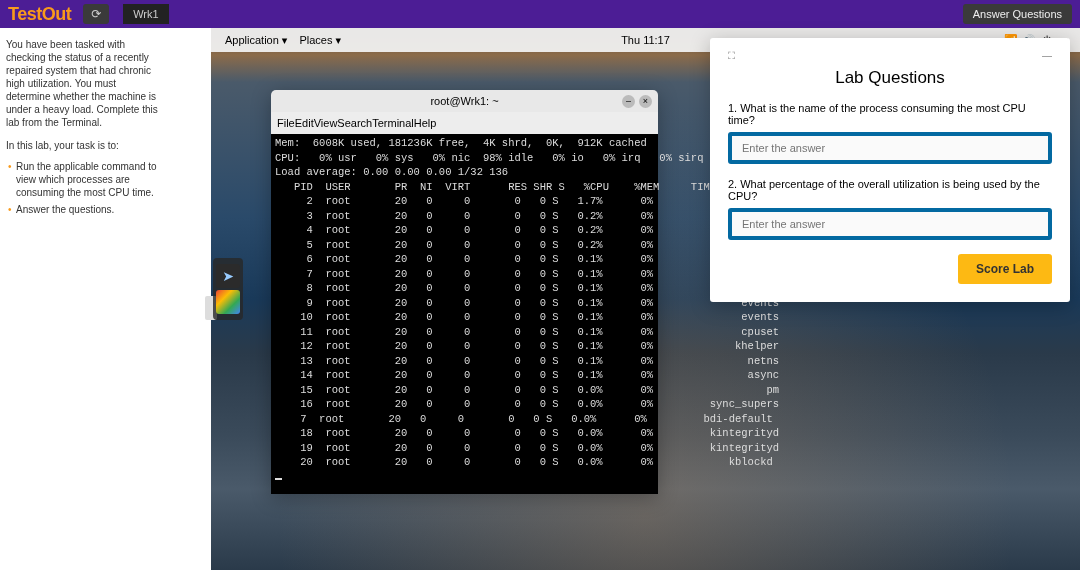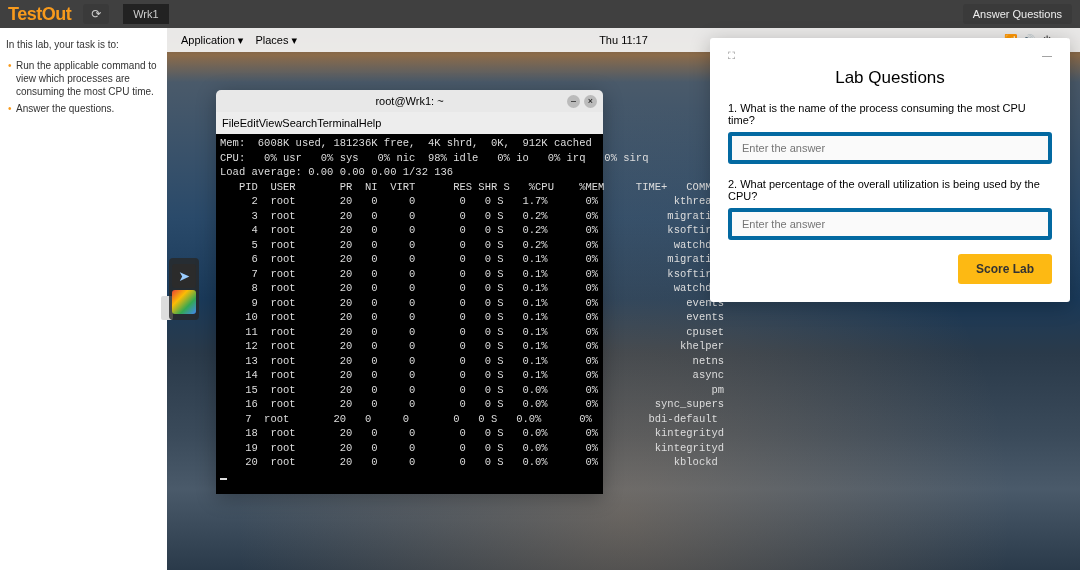--- a/index.html
+++ b/index.html
@@ -1,46 +1,46 @@
 <!DOCTYPE html>
 <html><head>
 <meta charset="utf-8">
 <style>
 * { margin: 0; padding: 0; box-sizing: border-box; }
 body { width: 1080px; height: 570px; font-family: Arial, sans-serif; overflow: hidden; position: relative; }
 
-.top-bar { height: 28px; background: #404040; display: flex; align-items: center; padding: 0 8px; color: #ccc; font-size: 12px; }
+.top-bar { height: 28px; background: #4c1d95; display: flex; align-items: center; padding: 0 8px; color: #ccc; font-size: 12px; }
 .logo { color: #f89a1c; font-weight: bold; font-size: 18px; letter-spacing: -0.5px; }
 .refresh-btn { margin-left: 12px; background: #3a3a3a; width: 26px; height: 20px; border-radius: 3px; display:flex; align-items:center; justify-content:center; cursor:pointer; }
 .tab { margin-left: 14px; background: #222; padding: 4px 10px; font-size: 11px; color: #ccc; }
 .answer-btn { margin-left: auto; background: #3a3a3a; padding: 4px 10px; border-radius: 3px; font-size: 11px; color: #eee; cursor:pointer; }
 
 .main { display: flex; height: 542px; }
 
 .left-panel { width: 167px; background: #fff; padding: 10px 6px; font-size: 10px; color: #333; line-height: 1.3; }
 .scenario-title { font-size: 18px; font-weight: bold; margin-bottom: 6px; }
 .scenario-text { margin-bottom: 10px; }
 .task-text { margin-bottom: 8px; }
 .task-list { list-style: none; }
 .task-list li { position: relative; padding-left: 10px; margin-bottom: 4px; }
 .task-list li::before { content: "•"; position: absolute; left: 2px; color: #f89a1c; }
 
-.desktop { flex: 1; position: relative; background: linear-gradient(180deg, #5b4a3a 0%, #8b6b4a 5%, #4a5a6a 10%, #2a4a6a 35%, #1a3a5a 50%, #2a3a4a 60%, #3a4a5a 75%, #4a5a6a 85%, #2a3a4a 100%); }
+.desktop { flex: 1; position: relative; background: linear-gradient(180deg, #5b4a3a 0%, #8b6b4a 5%, #4a5a6a 10%, #2a4a6a 35%, #1a3a5a 50%, #2a3a4a 60%, #3a4a5a 75%, #4a5a6a 85%, #2a3a4a 100%); margin-left: 44px; }
 .desktop::before { content:""; position:absolute; inset:0; background: radial-gradient(ellipse at 50% 90%, rgba(200,150,100,0.3), transparent 60%); }
 
 .menubar { height: 24px; background: rgba(240,240,240,0.95); display: flex; align-items: center; font-size: 11px; padding: 0 8px; position: relative; z-index: 2; }
 .menubar-item { padding: 0 6px; cursor:pointer; }
 .menubar-clock { position: absolute; left: 50%; transform: translateX(-50%); }
 .menubar-right { margin-left: auto; display: flex; gap: 4px; align-items:center; }
 .menubar-right span { width: 14px; height: 14px; display:inline-flex; align-items:center; justify-content:center; }
 
 .dock { position: absolute; left: 2px; bottom: 250px; width: 30px; background: rgba(40,40,40,0.8); border-radius: 4px; padding: 4px 2px; z-index:2; }
 .dock-item { width: 24px; height: 24px; margin: 2px auto; border-radius: 3px; display:flex; align-items:center; justify-content:center; font-size: 14px; }
 
-.terminal-window { position: absolute; left: 49px; top: 62px; width: 387px; background: #e8e8e8; border-radius: 5px 5px 0 0; box-shadow: 0 4px 20px rgba(0,0,0,0.3); z-index: 3; }
+.terminal-window { position: absolute; left: 60px; top: 62px; width: 387px; background: #e8e8e8; border-radius: 5px 5px 0 0; box-shadow: 0 4px 20px rgba(0,0,0,0.3); z-index: 3; }
 .term-title { height: 22px; display: flex; align-items: center; justify-content: center; font-size: 11px; position: relative; }
 .term-controls { position: absolute; right: 6px; display:flex; gap:4px; }
 .term-controls span { width: 13px; height: 13px; border-radius: 50%; background: #bbb; display:inline-block; font-size:9px; text-align:center; line-height:13px; cursor:pointer;}
 .term-menu { height: 22px; display: flex; align-items: center; padding: 0 6px; font-size: 11px; background:#ededed; }
 .term-menu span { cursor:pointer; }
 .term-body { background: #000; color: #ddd; font-family: "Courier New", monospace; font-size: 10.5px; line-height: 14.5px; padding: 2px 4px 10px; white-space: pre; }
 .term-cursor { display:inline-block; width:7px; height:2px; background:#ddd; }
 
 .questions-panel { position: absolute; right: 10px; top: 10px; width: 360px; background: #fff; border-radius: 3px; box-shadow: 0 4px 20px rgba(0,0,0,0.25); z-index: 4; padding: 12px 18px 18px; }
 .qp-top { display:flex; justify-content:space-between; margin-bottom:6px; }
@@ -58,20 +58,21 @@
   <span class="logo">TestOut</span>
   <div class="refresh-btn">
     <span>⟳</span>
   </div>
   <div class="tab">Wrk1</div>
   <div class="answer-btn">Answer Questions</div>
 </div>
 
 <div class="main">
   <div class="left-panel">
+    <div class="scenario-text">You have been tasked with checking the status of a recently repaired system that had chronic high utilization. You must determine whether the machine is under a heavy load. Complete this lab from the Terminal.</div>
     <div class="task-text">In this lab, your task is to:</div>
     <ul class="task-list">
       <li>Run the applicable command to view which processes are consuming the most CPU time.</li>
       <li>Answer the questions.</li>
     </ul>
   </div>
 
   <div class="desktop">
     <div class="menubar">
       <div class="menubar-item">Application ▾</div>

